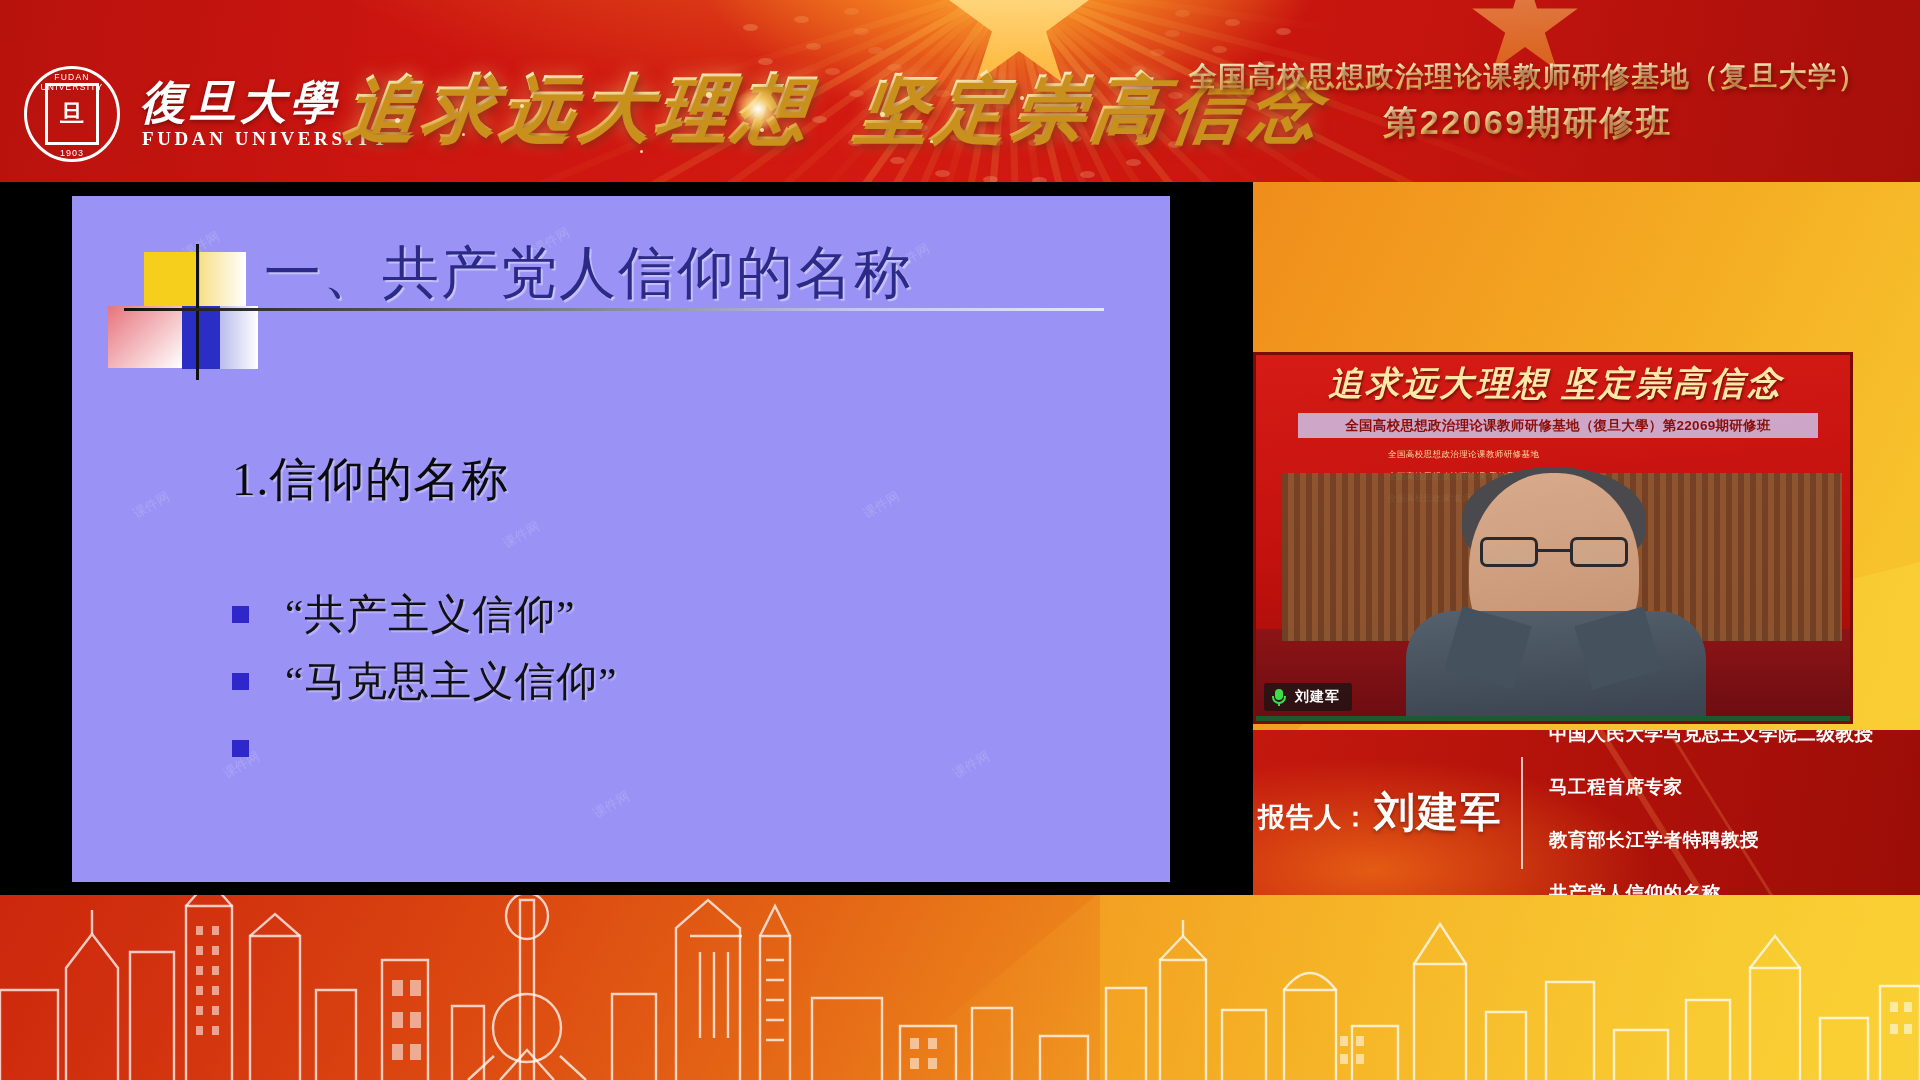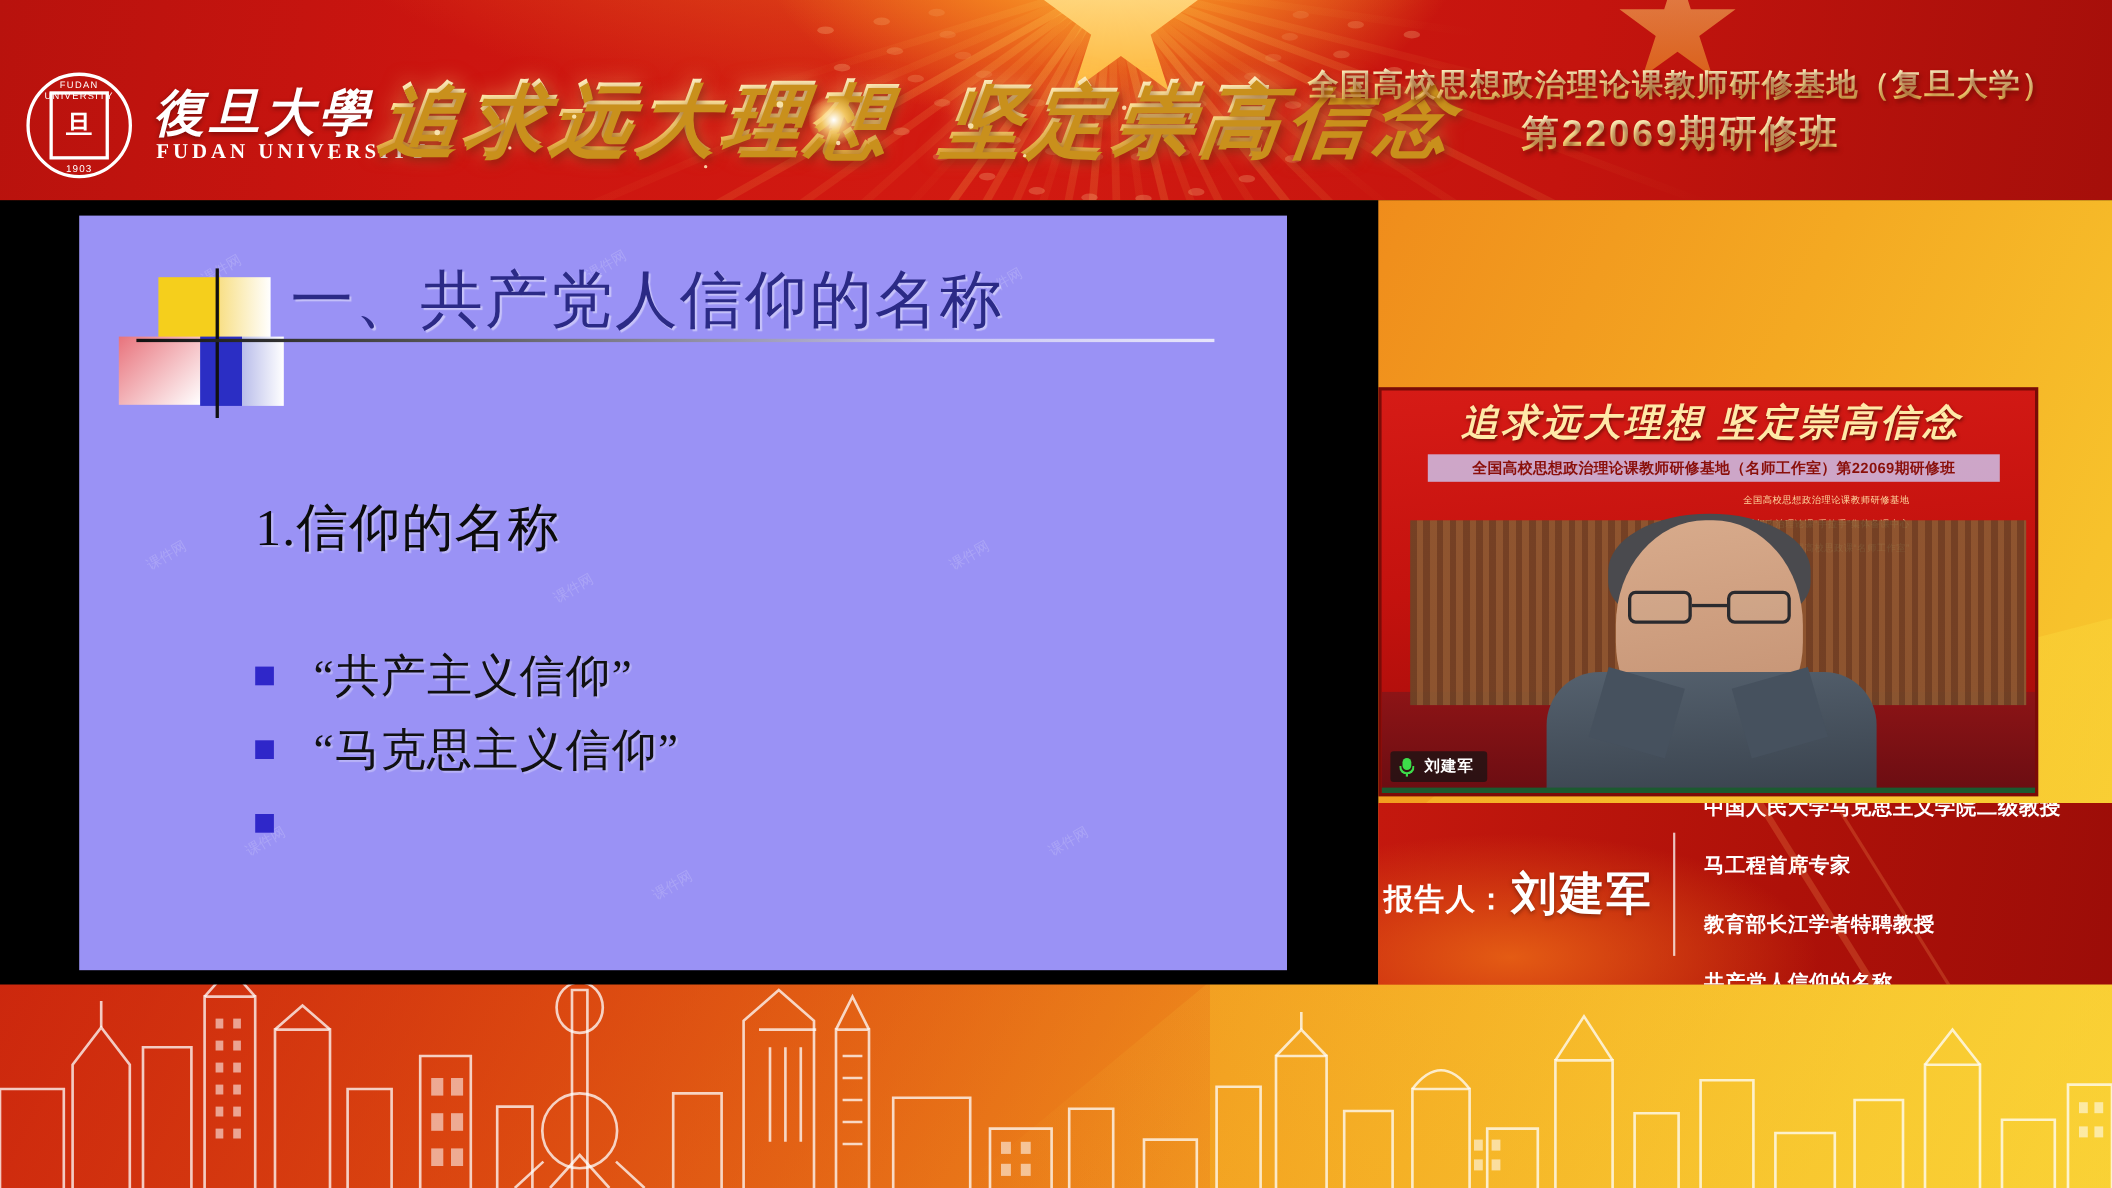--- a/index.html
+++ b/index.html
@@ -174,21 +174,21 @@
     font-size:34px; color:#ffe9a8; font-family:"Liberation Serif",serif;
     font-style:italic; font-weight:700; letter-spacing:3px; white-space:nowrap;
     text-shadow:1px 2px 3px rgba(70,10,0,.7); filter:blur(.6px);
   }
   .v-banner-strip{
     position:absolute; left:42px; top:58px; width:520px; height:25px;
     background:rgba(205,198,240,.82); display:flex; align-items:center; justify-content:center;
   }
   .v-strip-txt{ font-size:13.5px; color:#8a0f0a; font-weight:700; letter-spacing:.3px;
                 white-space:nowrap; filter:blur(.35px); }
-  .v-sub{ position:absolute; left:120px; width:360px; text-align:right;
+  .v-sub{ position:absolute; left:132px; width:360px; text-align:left;
           font-size:8.5px; color:#ffd9a0; letter-spacing:.4px; filter:blur(.5px); }
   .v-floor{ position:absolute; left:0; bottom:0; width:100%; height:92px;
             background:linear-gradient(180deg,#8d1416,#6b0d12); }
   .v-wood{ position:absolute; left:26px; top:118px; width:560px; height:168px;
            background:repeating-linear-gradient(90deg,#6e4426 0px,#6e4426 6px,#8a5a32 6px,#8a5a32 12px);
            opacity:.92; }
   .v-person-head{
     position:absolute; left:213px; top:118px; width:170px; height:198px; border-radius:48% 48% 44% 44%;
     background:linear-gradient(170deg,#d8ab8c,#c39071);
   }
@@ -494,21 +494,21 @@
         </div>
       </div>
     </div>
   </div>
   <div class="blackgap"></div>
 
   <div class="video-wrap">
     <div class="video">
       <div class="v-banner-calli">追求远大理想  坚定崇高信念</div>
       <div class="v-banner-strip">
-        <span class="v-strip-txt">全国高校思想政治理论课教师研修基地（名师工作室）第22069期研修班</span>
+        <span class="v-strip-txt">全国高校思想政治理论课教师研修基地（復旦大學）第22069期研修班</span>
       </div>
       <div class="v-sub" style="top:94px">全国高校思想政治理论课教师研修基地</div>
       <div class="v-sub" style="top:116px">全国高校思想政治理论课“手拉手”集体备课中心</div>
       <div class="v-sub" style="top:138px">全国高校思政课“名师工作室”</div>
 
       <div class="v-floor"></div>
       <div class="v-wood"></div>
 
       <div class="v-hair"></div>
       <div class="v-person-head"></div>

